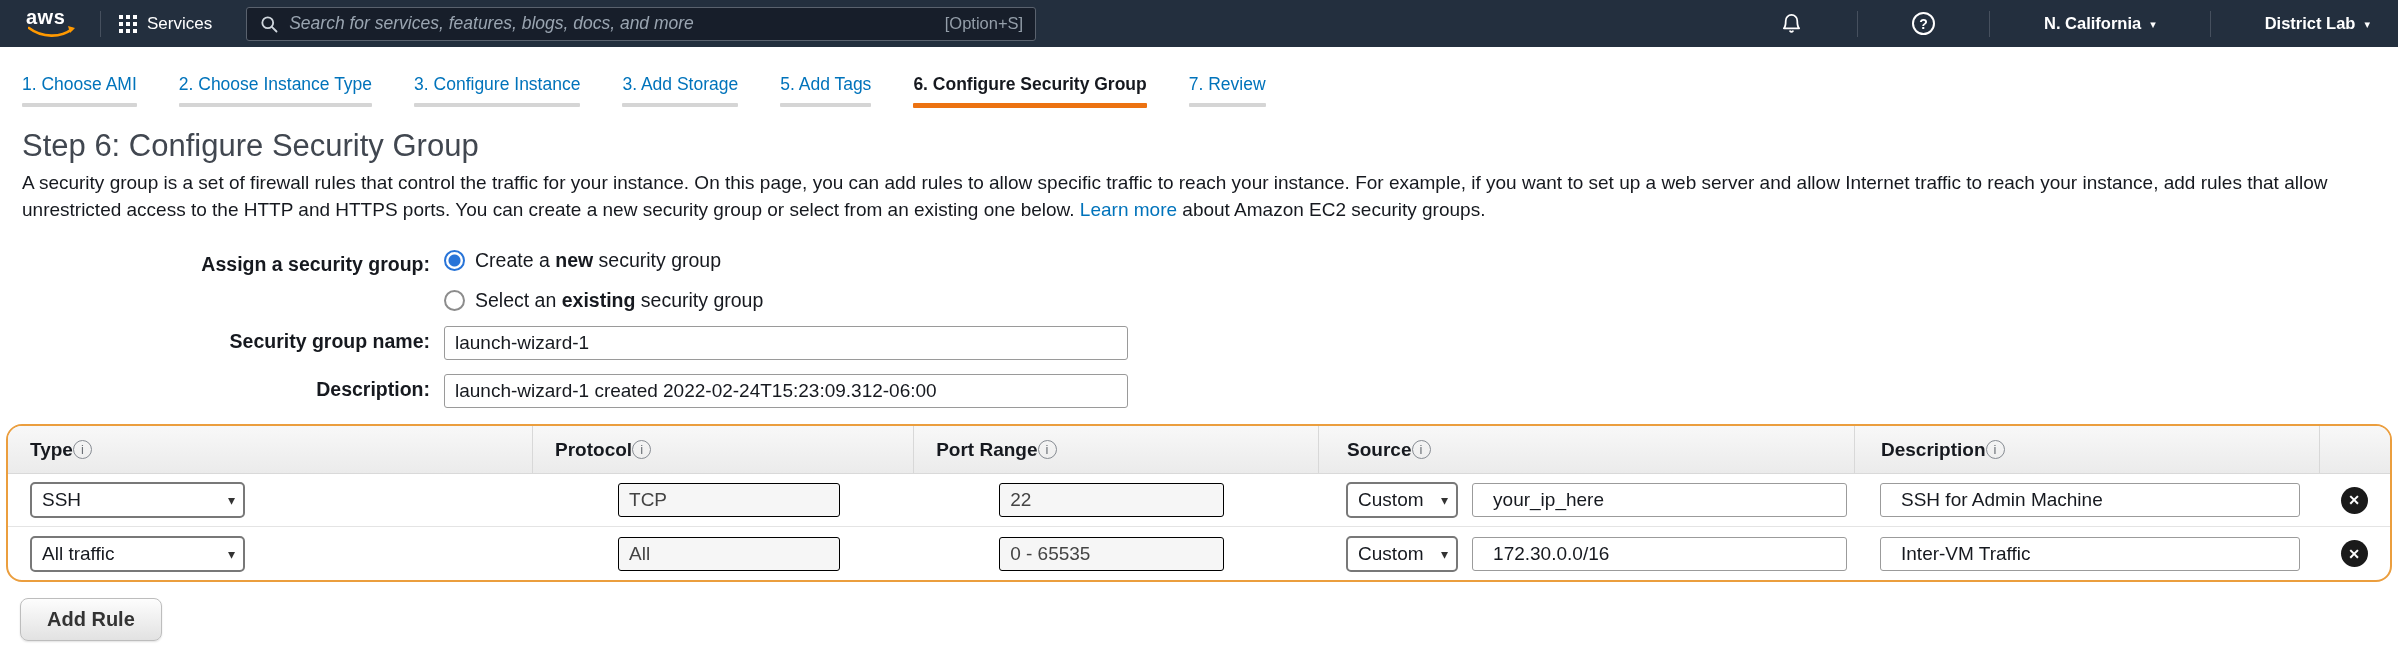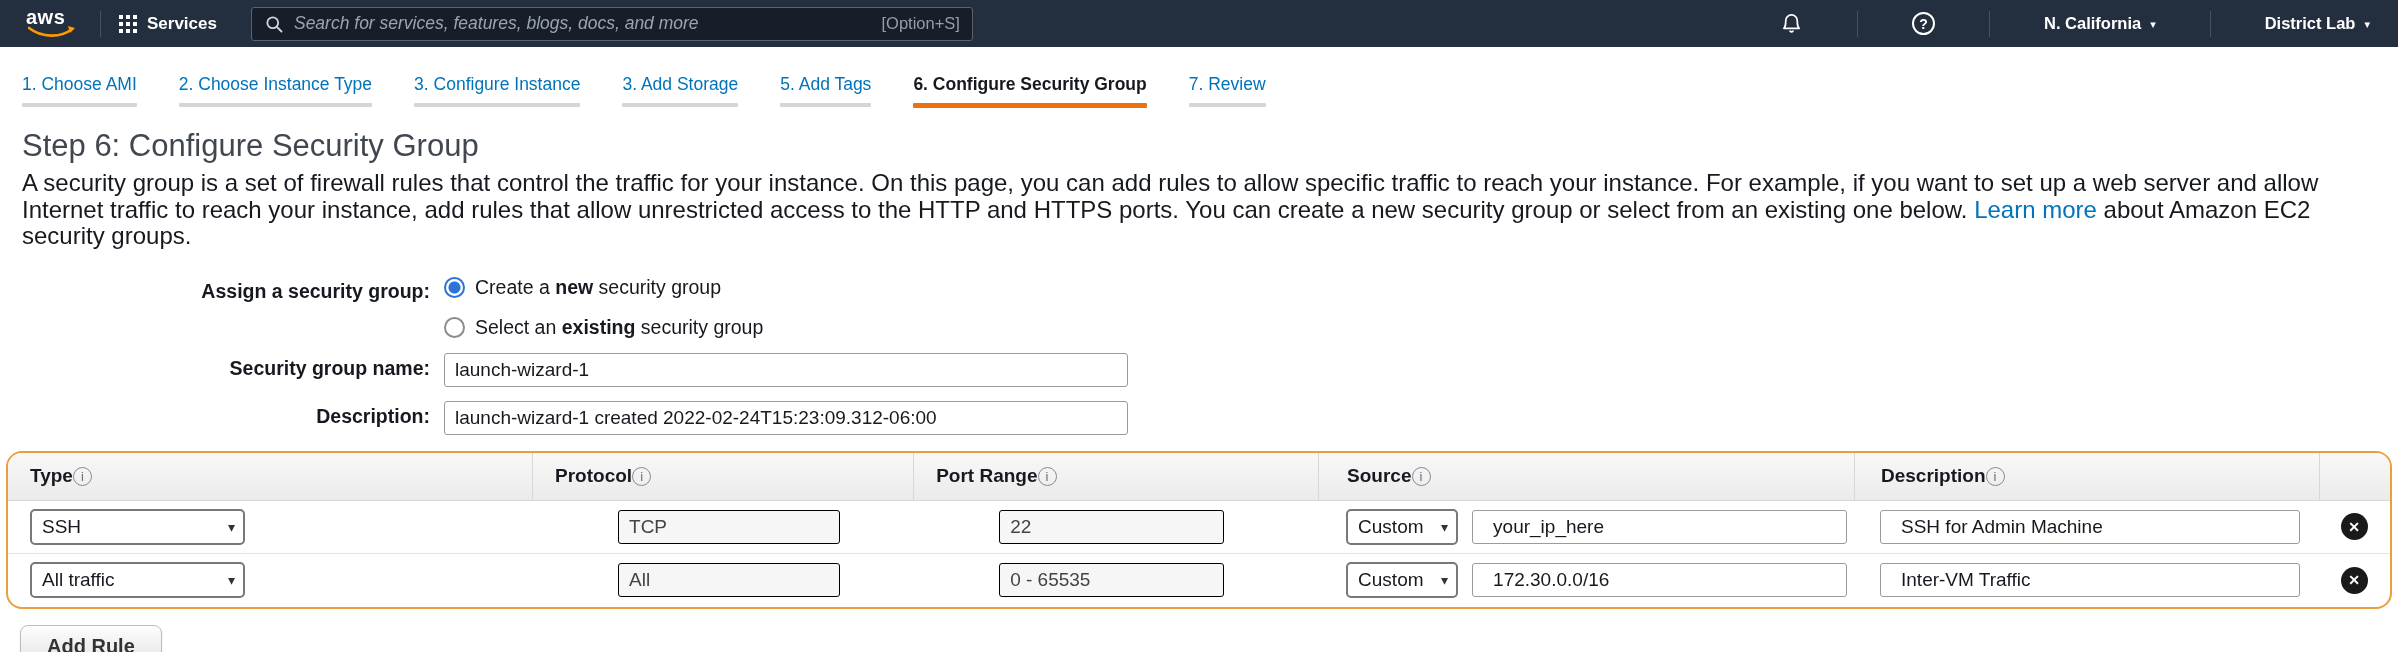--- a/index.html
+++ b/index.html
@@ -5,22 +5,22 @@
   * { box-sizing: border-box; margin: 0; padding: 0; }
   html, body { width: 2398px; height: 652px; overflow: hidden; }
   body { font-family: "Liberation Sans", sans-serif; background: #fff; color: #16191f; }
 
   
   .topbar { height: 47px; background: #232f3e; display: flex; align-items: center; color: #fff; }
   .aws-logo { margin-left: 26px; position: relative; width: 56px; height: 40px; cursor: pointer; }
   .aws-logo .aws-text { font-weight: bold; font-size: 20px; letter-spacing: 0.5px; color: #fff; line-height: 26px; }
   .aws-logo svg { position: absolute; left: 2px; top: 21px; }
   .tb-divider { width: 1px; height: 26px; background: #46505e; margin: 0 18px; }
-  .services-btn { display: flex; align-items: center; gap: 10px; font-weight: bold; font-size: 17px; cursor: pointer; }
-  .searchbox { margin-left: 34px; width: 722px; height: 34px; background: #171e2a; border: 1px solid #5a626e;
+  .services-btn { display: flex; align-items: center; gap: 10px; font-weight: normal; font-size: 17px; cursor: pointer; }
+  .searchbox { margin-left: 34px; width: 790px; height: 34px; background: #171e2a; border: 1px solid #5a626e;
                border-radius: 3px; display: flex; align-items: center; padding: 0 12px; gap: 10px; }
   .searchbox input { flex: 1; background: transparent; border: none; outline: none; color: #e3e8ee;
                      font-style: italic; font-size: 17.5px; font-family: "Liberation Sans", sans-serif; }
   .searchbox input::placeholder { color: #9aa5b1; font-style: italic; }
   .search-shortcut { color: #949ea9; font-size: 16.5px; }
   .tb-right { margin-left: auto; display: flex; align-items: center; margin-right: 20px; gap: 28px; }
   .tb-item { display: flex; align-items: center; padding: 0 8px; cursor: pointer; }
   .help-circle { width: 23px; height: 23px; border: 2px solid #fff; border-radius: 50%; display: flex;
                  align-items: center; justify-content: center; font-size: 14px; font-weight: bold; }
   .help-circle::after { content: "?"; }
@@ -30,21 +30,21 @@
 
   
   .steps { padding: 27px 0 0 22px; display: flex; gap: 42px; }
   .step { font-size: 17.5px; color: #0073bb; cursor: pointer; }
   .step::after { content: ""; display: block; height: 4px; background: #d5d5d5; margin-top: 8px; border-radius: 1px; }
   .step.active { color: #16191f; font-weight: bold; }
   .step.active::after { height: 5px; background: #ec7211; }
 
   
   h1 { margin: 20px 0 0 22px; font-size: 31px; font-weight: 400; color: #414750; line-height: 36px; }
-  .page-desc { margin: 6px 22px 8px 22px; font-size: 24px; line-height: 26.5px; color: #16191f; }
+  .page-desc { margin: 6px 22px 8px 22px; font-size: 19px; line-height: 26.5px; color: #16191f; }
   .page-desc a { color: #0073bb; text-decoration: none; cursor: pointer; }
 
   
   .form-area { margin-top: 26px; }
   .frow { display: flex; align-items: flex-start; }
   .flabel { width: 430px; text-align: right; font-weight: bold; font-size: 19.5px; padding-top: 4px; flex-shrink: 0; }
   .ffield { margin-left: 14px; }
   .radio-opt { display: flex; align-items: center; gap: 10px; font-size: 19.5px; cursor: pointer; }
   .radio-opt + .radio-opt { margin-top: 17px; }
   .radio { width: 21px; height: 21px; border-radius: 50%; border: 2px solid #8c8c8c; background: #fff; flex-shrink: 0; }

